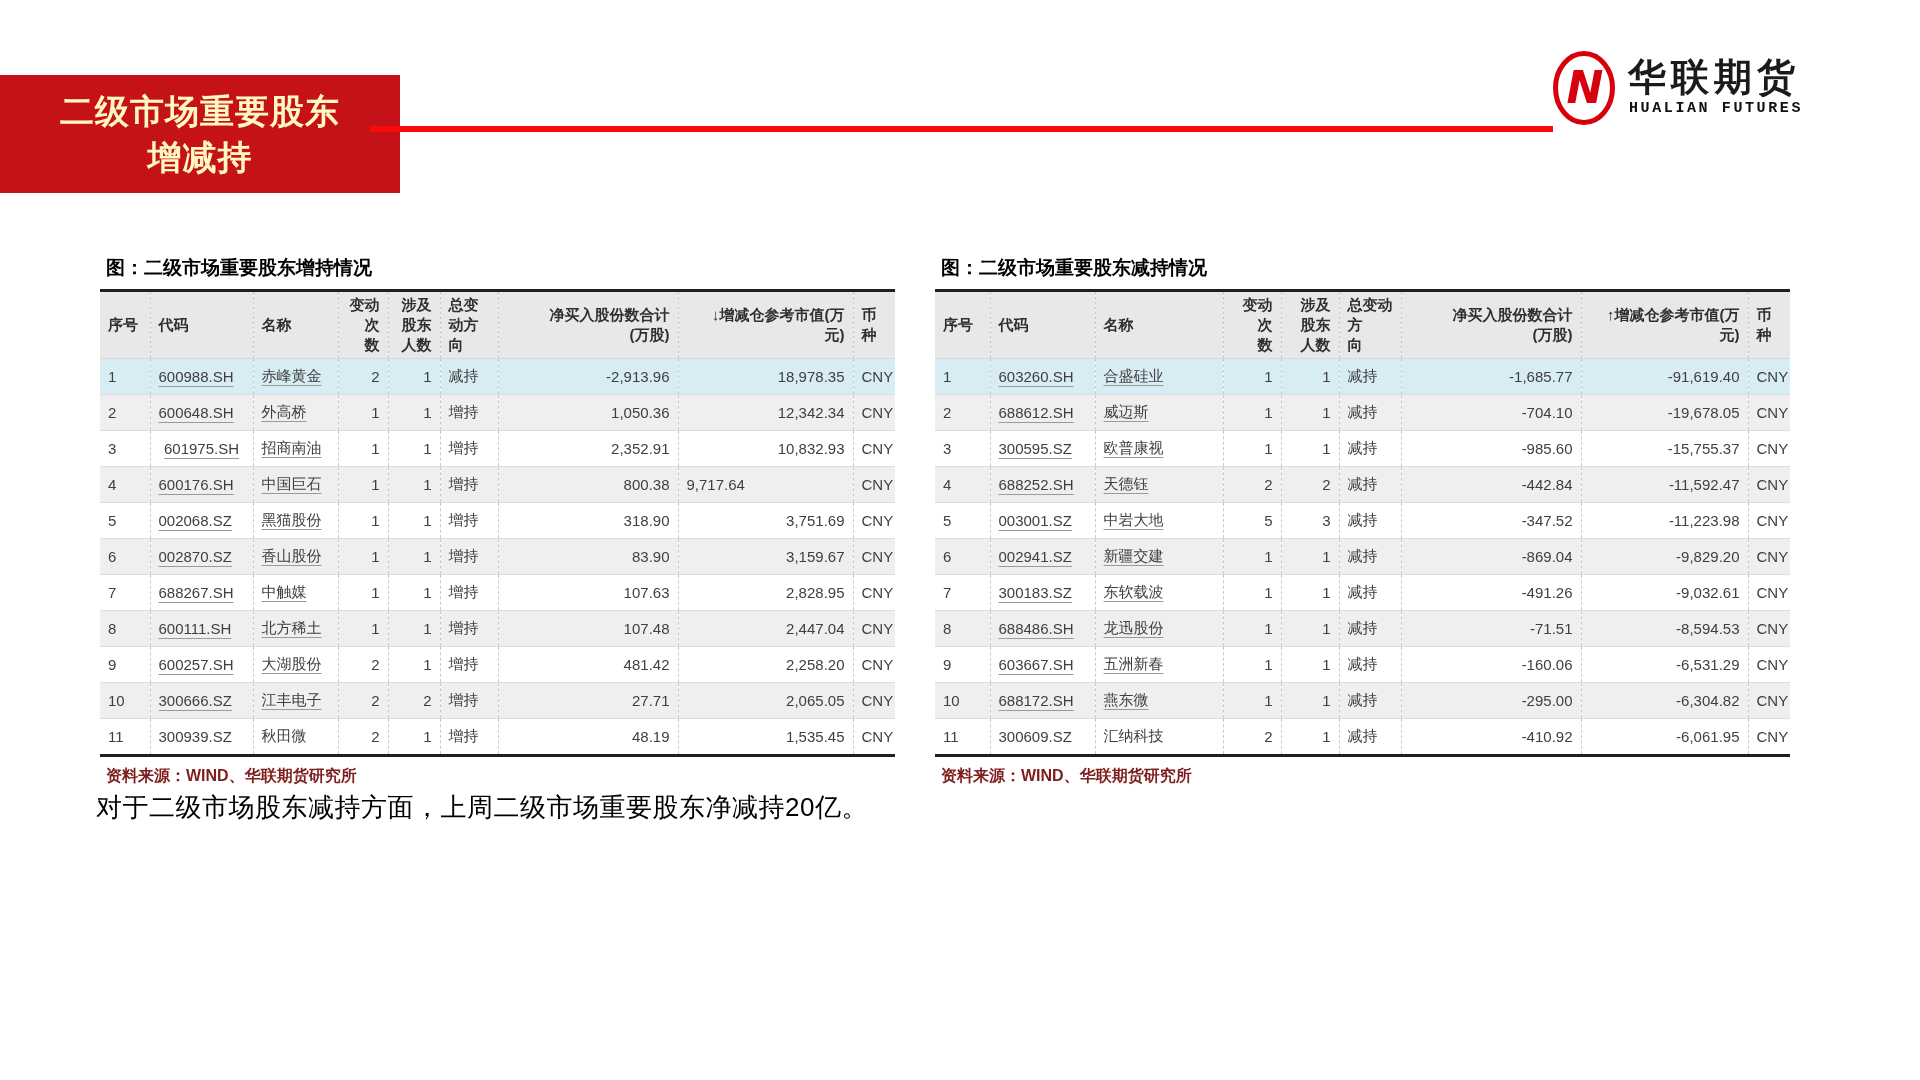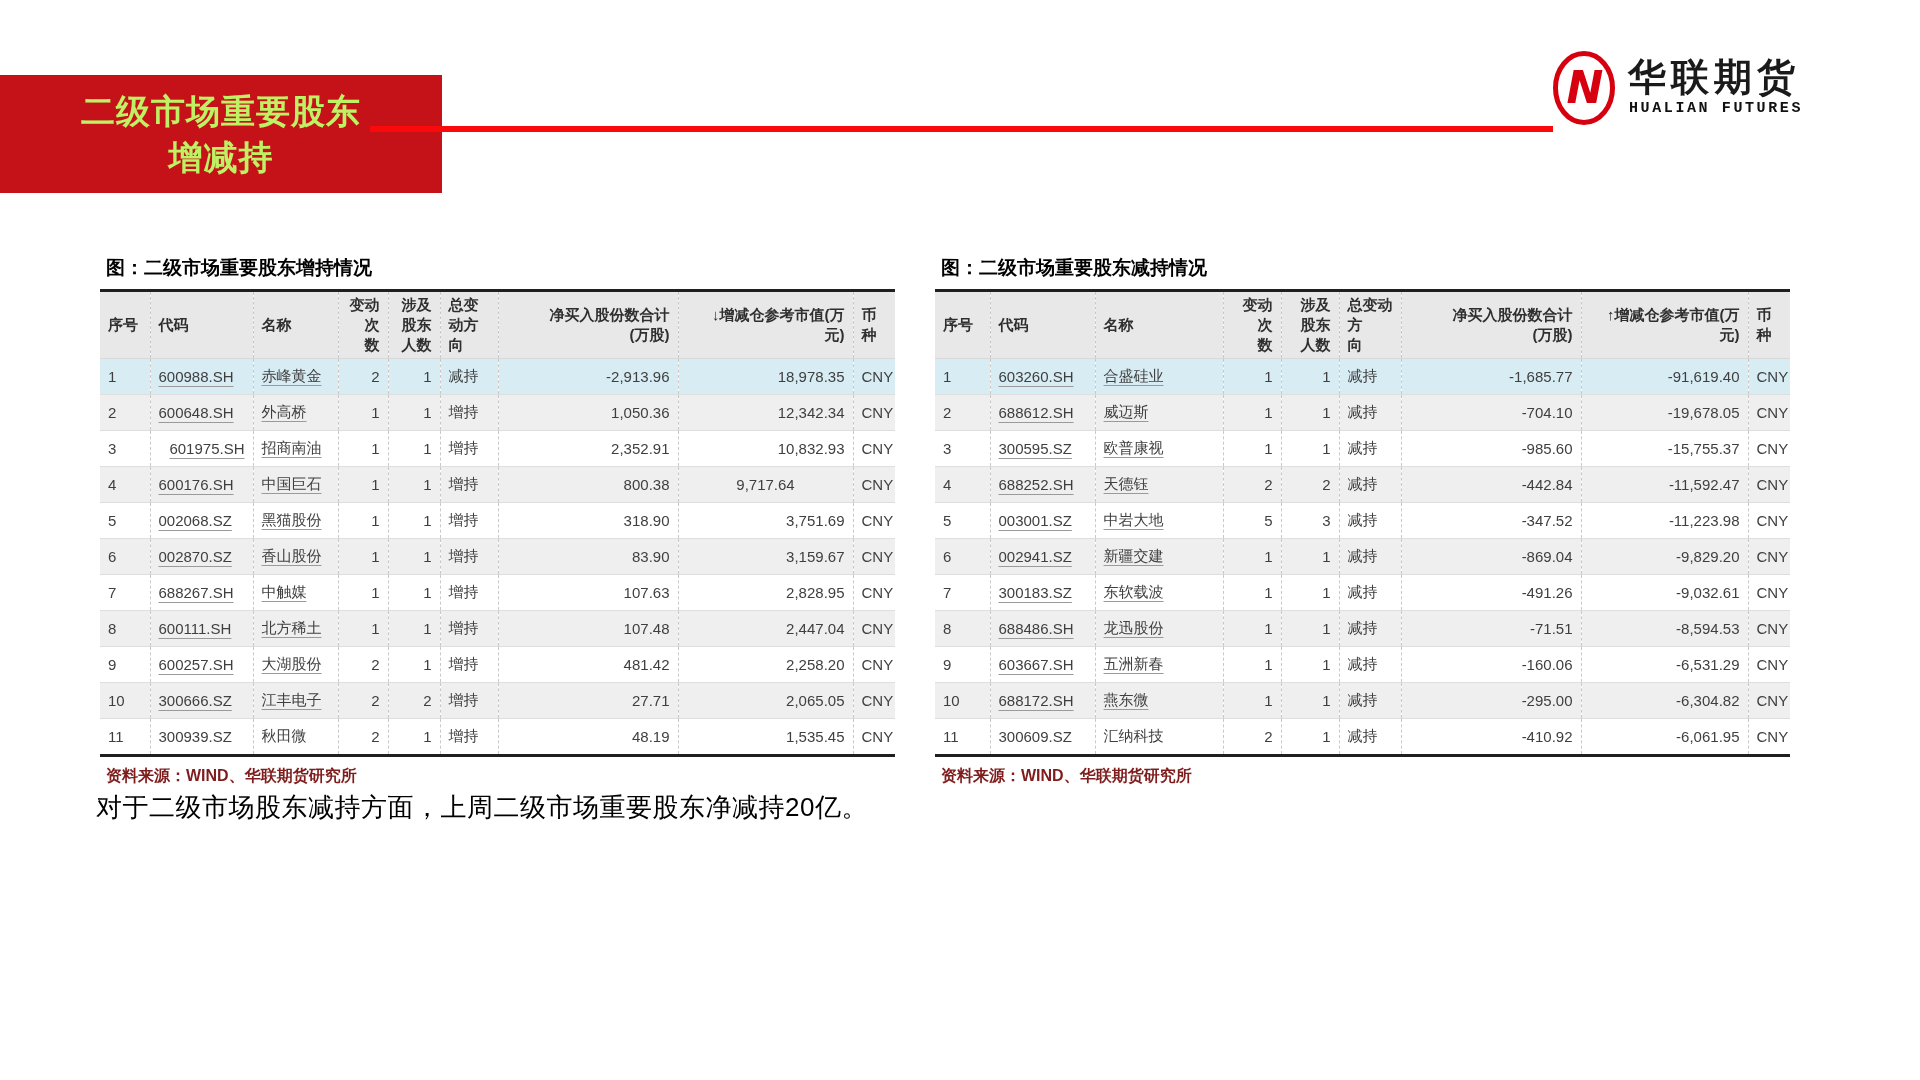--- a/index.html
+++ b/index.html
@@ -5,23 +5,23 @@
   html,body{margin:0;padding:0;}
   body{
     width:1920px;height:1080px;position:relative;overflow:hidden;background:#ffffff;
     font-family:"Liberation Sans","DejaVu Sans",sans-serif;
     -webkit-font-smoothing:antialiased;
   }
   .slide{position:absolute;inset:0;}
 
   
   .title-block{
-    position:absolute;left:0;top:75px;width:442px;height:118px;
+    position:absolute;left:0;top:75px;width:400px;height:118px;
     background:var(--title-block-red,#c51218);
-    color:#bef264;font-weight:bold;font-size:34px;line-height:46px;
+    color:#fef9c3;font-weight:bold;font-size:34px;line-height:46px;
     text-align:center;display:flex;flex-direction:column;justify-content:center;
     letter-spacing:1px;
   }
   .red-line{position:absolute;left:370px;top:126px;width:1183px;height:6px;background:var(--divider-red,#fa0a0a);}
 
   
   .logo{position:absolute;left:1552px;top:48px;width:330px;height:80px;}
   .logo svg{position:absolute;left:0;top:2px;}
   .logo-cn{position:absolute;left:76px;top:4px;font-size:38px;font-weight:bold;color:#1a1a1a;letter-spacing:5px;white-space:nowrap;}
   .logo-en{position:absolute;left:77px;top:52px;font-size:15px;font-weight:bold;color:#111;letter-spacing:2.6px;white-space:nowrap;font-family:"Liberation Mono","DejaVu Sans Mono",monospace;}
@@ -124,38 +124,38 @@
             <td class="lnk" style="text-align: left;">外高桥</td>
             <td style="text-align: right;">1</td>
             <td style="text-align: right;">1</td>
             <td style="text-align: left;">增持</td>
             <td style="text-align: right;">1,050.36</td>
             <td style="text-align: right;">12,342.34</td>
             <td style="text-align: left;">CNY</td>
           </tr>
           <tr>
             <td style="text-align: left;">3</td>
-            <td class="lnk" style="text-align: right;">601975.SH</td>
+            <td class="lnk" style="text-align: center;">601975.SH</td>
             <td class="lnk" style="text-align: left;">招商南油</td>
             <td style="text-align: right;">1</td>
             <td style="text-align: right;">1</td>
             <td style="text-align: left;">增持</td>
             <td style="text-align: right;">2,352.91</td>
             <td style="text-align: right;">10,832.93</td>
             <td style="text-align: left;">CNY</td>
           </tr>
           <tr>
             <td style="text-align: left;">4</td>
             <td class="lnk" style="text-align: left;">600176.SH</td>
             <td class="lnk" style="text-align: left;">中国巨石</td>
             <td style="text-align: right;">1</td>
             <td style="text-align: right;">1</td>
             <td style="text-align: left;">增持</td>
             <td style="text-align: right;">800.38</td>
-            <td style="text-align: center; margin-top: 40px;">9,717.64</td>
+            <td style="text-align: left; margin-top: 40px;">9,717.64</td>
             <td style="text-align: left;">CNY</td>
           </tr>
           <tr>
             <td style="text-align: left;">5</td>
             <td class="lnk" style="text-align: left;">002068.SZ</td>
             <td class="lnk" style="text-align: left;">黑猫股份</td>
             <td style="text-align: right;">1</td>
             <td style="text-align: right;">1</td>
             <td style="text-align: left;">增持</td>
             <td style="text-align: right;">318.90</td>

